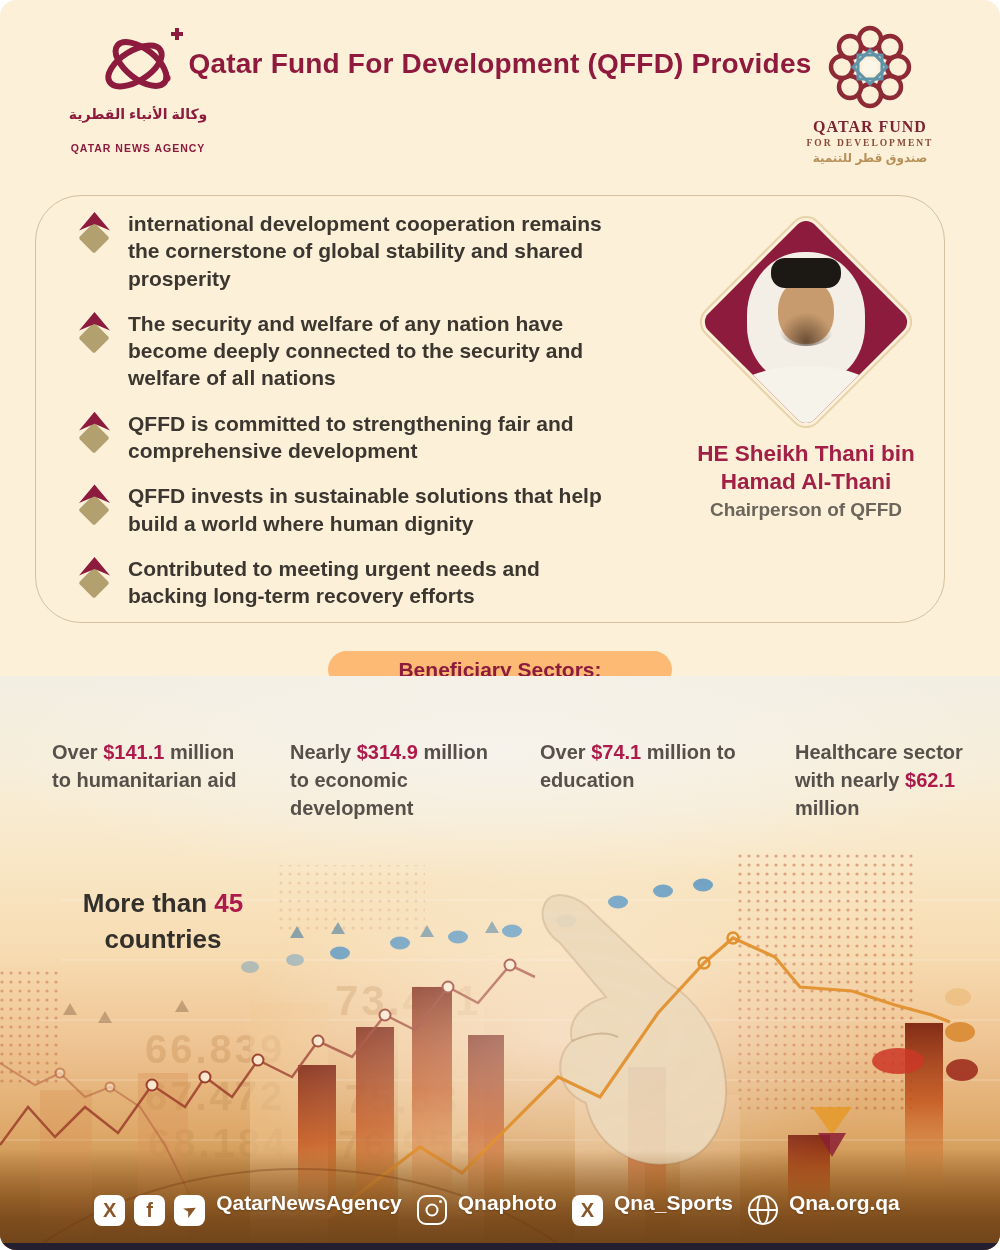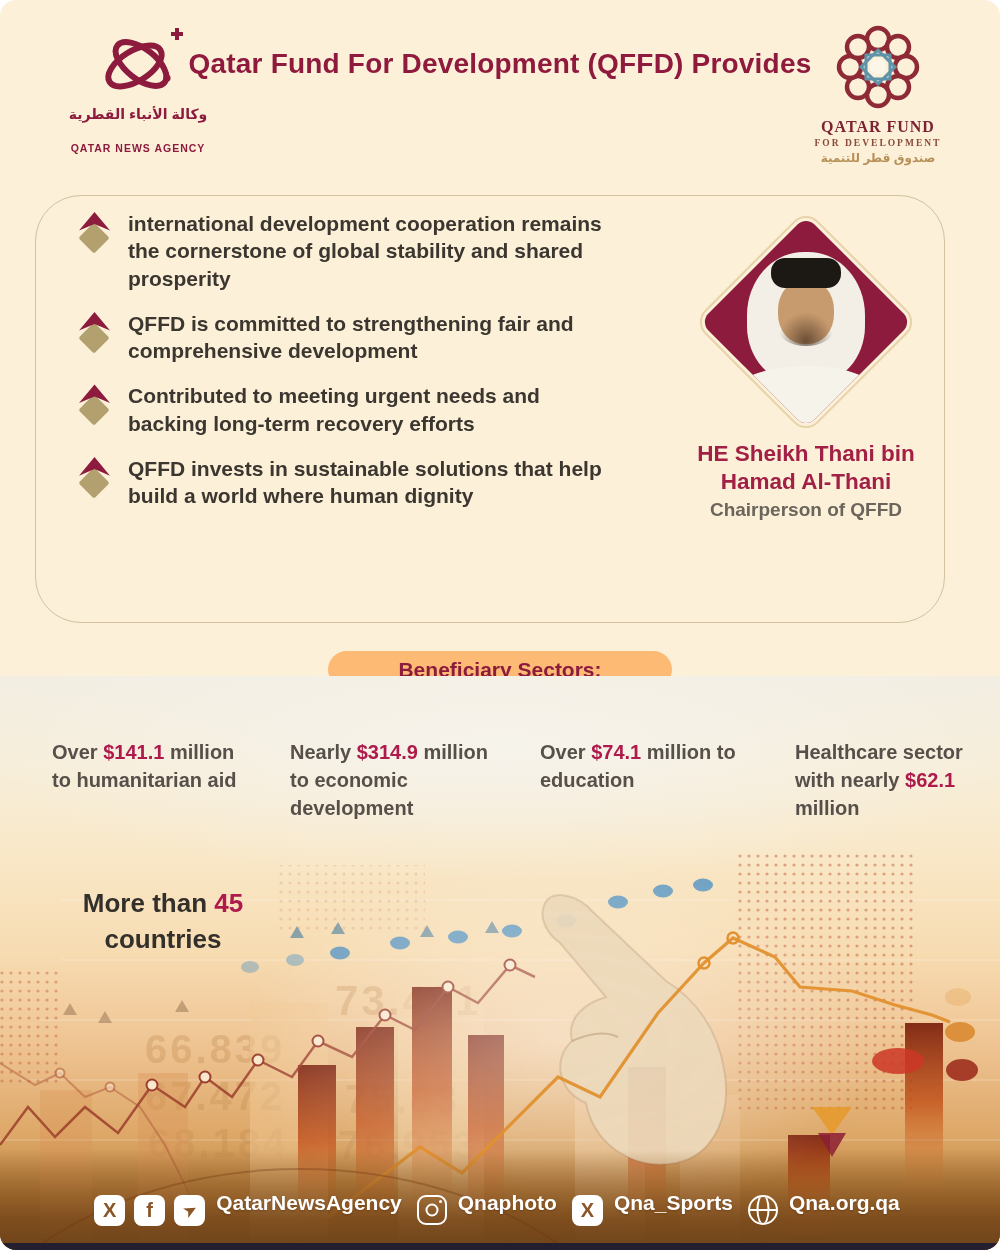--- a/index.html
+++ b/index.html
@@ -10,21 +10,21 @@
     font-family:"Liberation Sans","DejaVu Sans",sans-serif;
   }
   
   .qna-logo{position:absolute;left:58px;top:26px;width:160px;text-align:center;}
   .qna-mark{display:block;margin:0 auto;}
   .qna-ar{color:#8d1b3d;font-size:14px;font-weight:700;margin-top:2px;}
   .qna-en{color:#8d1b3d;font-size:10.5px;font-weight:800;letter-spacing:1px;margin-top:20px;}
   .title-wrap{position:absolute;left:185px;top:48px;width:630px;text-align:center;color:#8f1a3e;}
   .title-l1{font-size:28px;font-weight:800;letter-spacing:.2px;}
   .title-l2{font-size:29px;font-weight:800;margin-top:16px;letter-spacing:.2px;}
-  .qffd-logo{position:absolute;right:52px;top:24px;width:140px;text-align:center;}
+  .qffd-logo{position:absolute;right:60px;top:24px;width:140px;text-align:center;}
   .qffd-n1{color:#7d2433;font-size:16px;font-weight:700;letter-spacing:1px;font-family:"Liberation Serif","DejaVu Serif",serif;margin-top:4px;}
   .qffd-n2{color:#8a4a3a;font-size:9.5px;font-weight:700;letter-spacing:2px;font-family:"Liberation Serif","DejaVu Serif",serif;margin-top:2px;}
   .qffd-ar{color:#b79158;font-size:12px;font-weight:700;margin-top:3px;}
   
   .card{
     position:absolute;left:35px;top:195px;width:910px;height:428px;
     border:1.5px solid rgba(170,146,104,.5);border-radius:46px;
   }
   .bullets{position:absolute;left:42px;top:14px;width:530px;display:flex;flex-direction:column;gap:18px;}
   .bullet{display:flex;align-items:flex-start;gap:16px;}
@@ -136,35 +136,42 @@
             <div class="bi-bottom"></div>
             <div class="bi-top"></div>
           </div>
         <div class="b-text">international development cooperation remains the cornerstone of global stability and shared prosperity</div>
       </div>
       <div class="bullet">
         <div class="b-icon">
             <div class="bi-bottom"></div>
             <div class="bi-top"></div>
           </div>
+        <div class="b-text">The security and welfare of any nation have become deeply connected to the security and welfare of all nations</div>
+      </div>
+      <div class="bullet">
+        <div class="b-icon">
+            <div class="bi-bottom"></div>
+            <div class="bi-top"></div>
+          </div>
         <div class="b-text">QFFD is committed to strengthening fair and comprehensive development</div>
       </div>
       <div class="bullet">
         <div class="b-icon">
             <div class="bi-bottom"></div>
             <div class="bi-top"></div>
           </div>
+        <div class="b-text">QFFD invests in sustainable solutions that help build a world where human dignity</div>
+      </div>
+      <div class="bullet">
+        <div class="b-icon">
+            <div class="bi-bottom"></div>
+            <div class="bi-top"></div>
+          </div>
         <div class="b-text">Contributed to meeting urgent needs and backing long-term recovery efforts</div>
-      </div>
-      <div class="bullet">
-        <div class="b-icon">
-            <div class="bi-bottom"></div>
-            <div class="bi-top"></div>
-          </div>
-        <div class="b-text">QFFD invests in sustainable solutions that help build a world where human dignity</div>
       </div>
     </div>
 
     <div class="chair">
       <div class="diamond-wrap">
         <div class="avatar-diamond">
           <div class="avatar-inner">
             <div class="ghutra"></div>
             <div class="face"></div>
             <div class="beard"></div>

